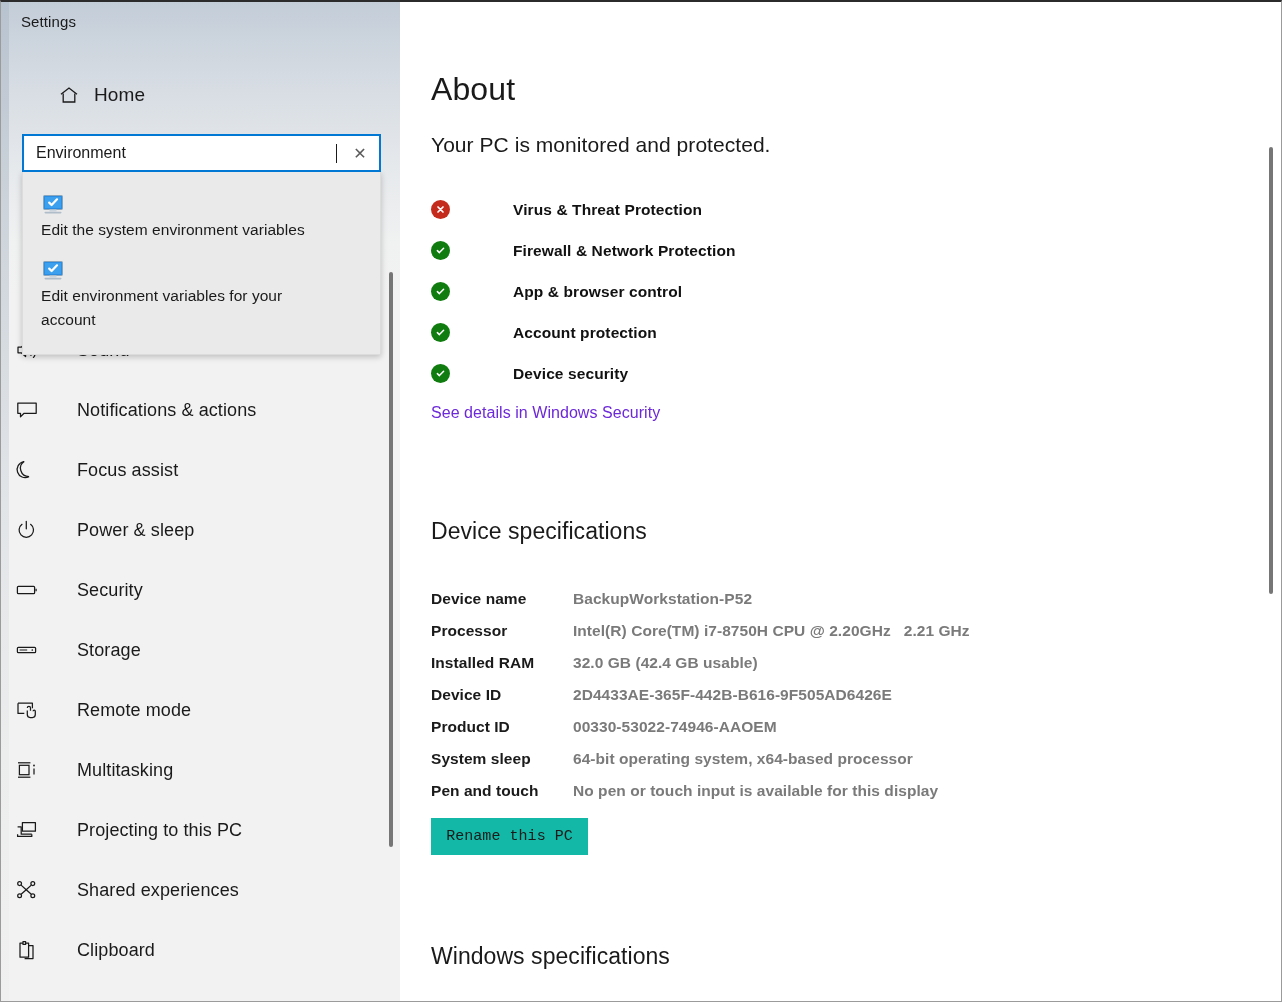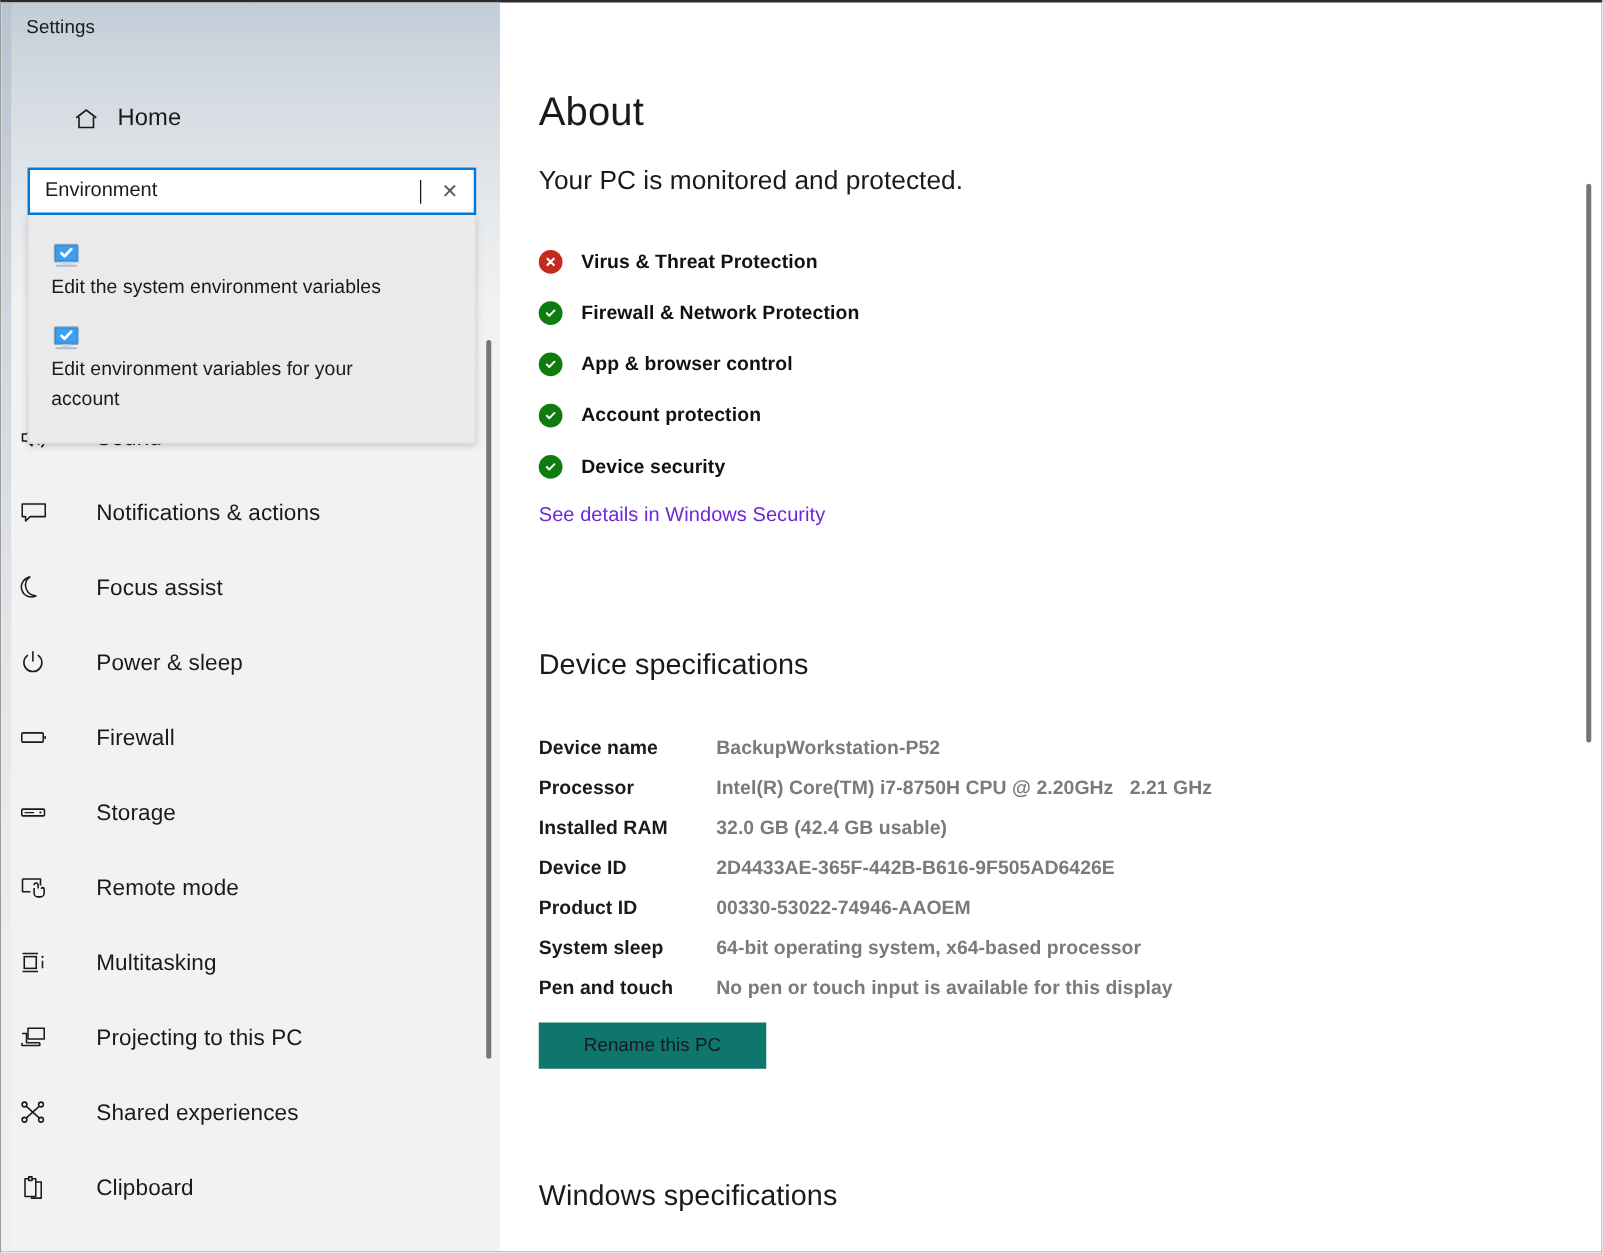--- a/index.html
+++ b/index.html
@@ -177,20 +177,21 @@
     letter-spacing: .1px;
   }
   #protection-headline {
     position: absolute; left: 31px; top: 130px;
     font-size: 21px; color: #1a1a1a; letter-spacing: .05px;
   }
   #status-list { position: absolute; left: 31px; top: 186px; }
   .status-item {
     display: flex; align-items: center;
     height: 41px;
+    gap: 48px;
   }
   .status-badge {
     width: 19px; height: 19px; border-radius: 50%;
     display: flex; align-items: center; justify-content: center;
     margin-right: 15px;
     flex: 0 0 19px;
   }
   .status-label {
     font-size: 15.5px; font-weight: bold; color: #111111;
     letter-spacing: .1px;
@@ -211,24 +212,24 @@
     width: 142px; min-width: 142px;
     font-size: 15.5px; color: #1a1a1a; letter-spacing: .05px;
   }
   .spec-val {
     font-size: 15.5px; color: #7a7a7a; letter-spacing: .05px;
     white-space: pre;
   }
 
   #rename-btn {
     position: absolute; left: 431px; top: 815px;
-    width: 182px; height: 37px;
-    background: #0f766e;
+    width: 157px; height: 37px;
+    background: #14b8a6;
     border: none;
-    font-family: Liberation Sans, sans-serif;
+    font-family: Liberation Mono, monospace;
     font-size: 15px; color: #1a1a1a;
     cursor: default;
     letter-spacing: .05px;
   }
   
   #content #rename-btn { left: 31px; }
 
   #winspec-title {
     position: absolute; left: 31px; top: 940px;
     font-size: 23px; color: #1a1a1a; letter-spacing: .05px;
@@ -344,21 +345,21 @@
         <span class="nav-label">Power &amp; sleep</span>
       </div>
 
       <div class="nav-item">
         <span class="nav-icon">
           <svg class="icon-svg" width="24" height="22" viewBox="0 0 24 22" fill="none" stroke="#1a1a1a" stroke-width="1.25">
             <rect x="2.4" y="7.3" width="17.2" height="7.4" rx="1"></rect>
             <path d="M21.1 9.8v2.4"></path>
           </svg>
         </span>
-        <span class="nav-label">Firewall</span>
+        <span class="nav-label">Security</span>
       </div>
 
       <div class="nav-item">
         <span class="nav-icon">
           <svg class="icon-svg" width="24" height="22" viewBox="0 0 24 22" fill="none" stroke="#1a1a1a" stroke-width="1.25">
             <rect x="2.4" y="8.3" width="18.2" height="5.4" rx="1"></rect>
             <circle cx="17.3" cy="11" r=".85" fill="#1a1a1a" stroke="none"></circle>
             <path d="M4.6 11h7.6" stroke-width="1"></path>
           </svg>
         </span>

